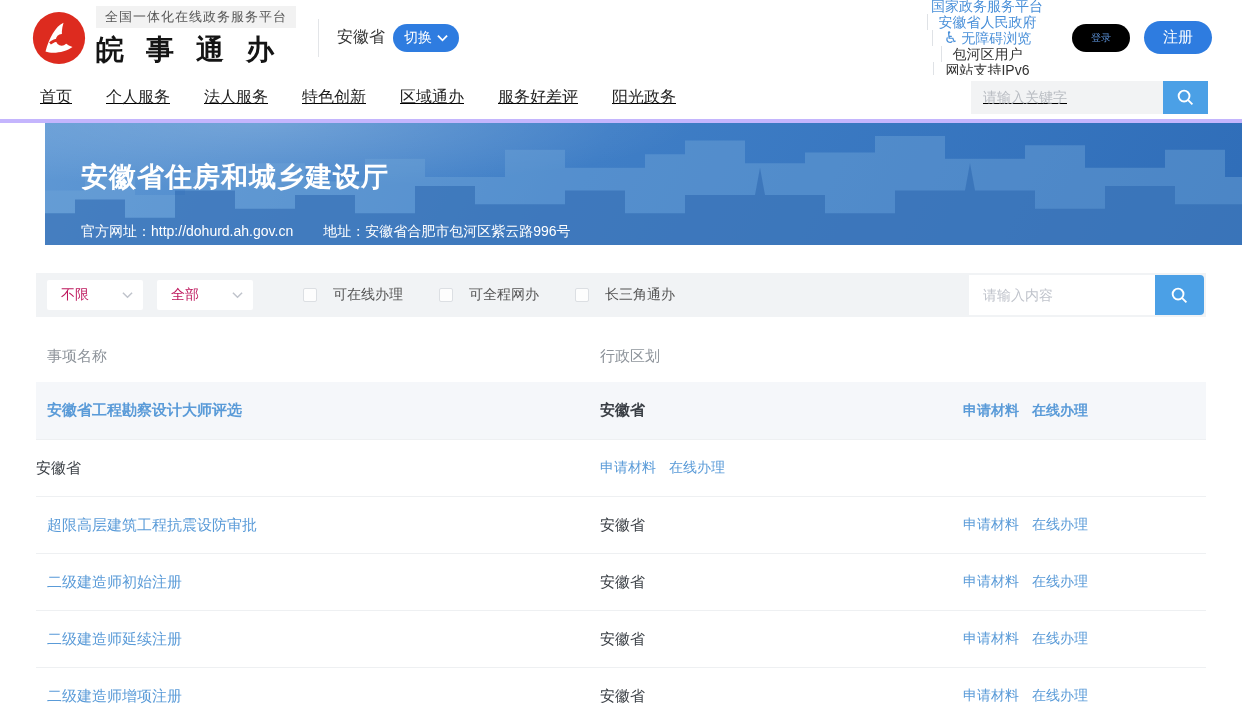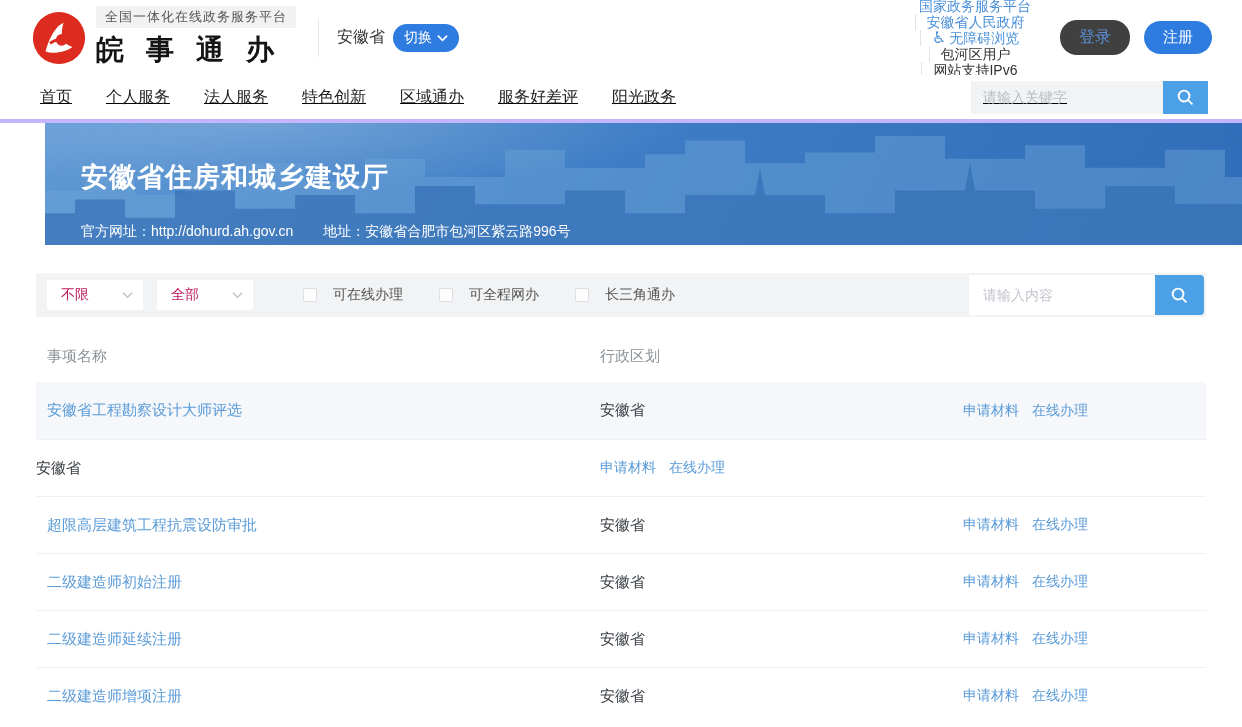--- a/index.html
+++ b/index.html
@@ -22,21 +22,21 @@
     font-size:14px; padding:5px 11px; border-radius:15px; }
   .switch-btn svg { width:11px; height:8px; }
 
   .header-right { margin-left:auto; display:flex; align-items:center; }
   .top-links { display:flex; align-items:center;flex-direction:column; }
   .top-link { font-size:14px; padding:0 11px; line-height:16px; white-space:nowrap; display:inline-flex; align-items:center; gap:3px; }
   .top-link + .top-link { border-left:1px solid #dfe2e6; }
   .top-link.blue { color:#4a90d9; }
   .top-link.plain { color:#333; }
   .acc-icon { font-size:16px; color:#4a90d9; line-height:14px; }
-  .login-btn { margin-left:18px; background:#404040; color:#5a8fd4; font-size:16px; padding:7px 19px; border-radius:17px; }
+  .login-btn { margin-left:18px; background:#000000; color:#5a8fd4; font-size:10px; padding:7px 19px; border-radius:17px; }
   .register-btn { margin-left:14px; background:#2e7ce0; color:#fff; font-size:15px; padding:7px 19px; border-radius:17px; }
 
   
   .main-nav { height:48px; display:flex; align-items:center; padding:0 34px 0 40px;
     border-bottom:4px solid #c4b5fd; position:relative; background:#fff;text-decoration:underline; }
   .nav-items { display:flex; align-items:center; }
   .nav-item { font-size:16px; color:#1f1f1f; margin-right:34px; white-space:nowrap; }
   .nav-search { margin-left:auto; display:flex; height:33px; }
   .nav-search input { width:192px; height:33px; background:#f2f3f4; border:none; outline:none;
     padding:0 12px; font-size:14px; color:#333; }
@@ -67,21 +67,21 @@
   .filter-search input::placeholder { color:#c0c4cc; }
   .filter-search button { width:49px; height:40px; background:#4ba0e6; border-radius:0 4px 4px 0;
     display:flex; align-items:center; justify-content:center; }
 
   
   .t-head, .t-row { display:grid; grid-template-columns:564px 363px 1fr; align-items:center; }
   .t-head { height:65px; padding-top:14px; color:#8e949b; font-size:15px; }
   .c-name { padding-left:11px; }
   .t-head .c-action span { display:inline-block; width:112px; text-align:center; }
   .t-row { height:57px; background:#fff; font-size:15px; }
-  .t-row.alt { background:#f5f7fa; }
+  .t-row.alt { background:#f5f7fa;font-weight:bold; }
   .t-row + .t-row { border-top:1px solid #eef0f2; }
   .row-name { color:#5a9bd8; }
   .row-region { color:#3a3f45; }
   .c-action { display:flex; gap:13px; }
   .action-link { color:#5a9bd8; font-size:14px; }
 </style>
 </head>
 <body>
 
 <header class="site-header">

